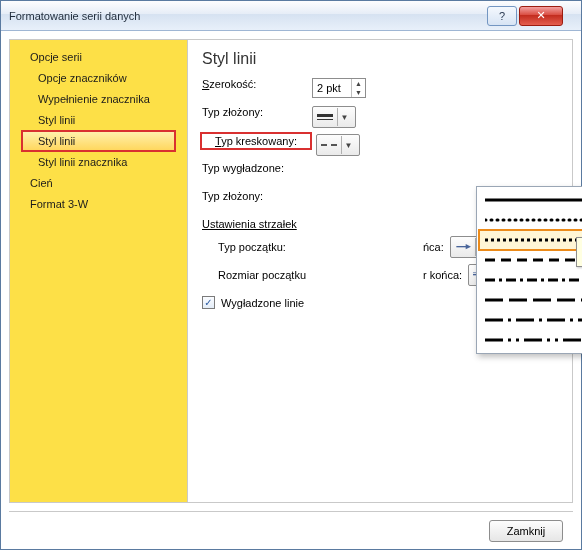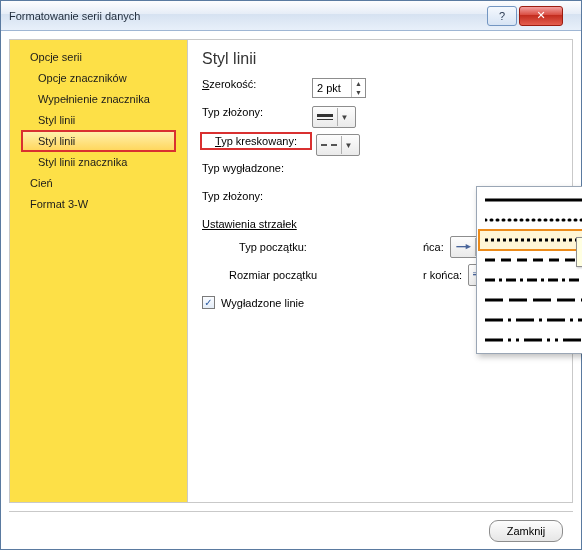--- a/index.html
+++ b/index.html
@@ -108,39 +108,39 @@
 
   .tooltip {
     position: absolute;
     left: 388px; top: 197px;
     background: #ffffe1;
     border: 1px solid #8d8d8d;
     padding: 2px 5px;
     box-shadow: 1px 1px 2px rgba(0,0,0,.2);
   }
 
-  .subrow { display:flex; align-items:center; margin: 6px 0 6px 16px; height:22px;text-align:center; }
+  .subrow { display:flex; align-items:center; margin: 6px 0 6px 16px; height:22px; }
   .subrow .lbl { width: 110px; }
   .subrow .lbl2 { width: auto; margin-left: 95px; margin-right: 6px; }
   .check { display:flex; align-items:center; margin: 10px 0 0 0; }
   .check .box {
     width:13px; height:13px; border:1px solid #7a7a7a;
     background: linear-gradient(#fafcff,#e3ecf7);
     display:flex; align-items:center; justify-content:center;
     margin-right:6px;
     font-size:10px; color:#2b5aa0;
   }
   .footer {
     height: 38px; border-top: 1px solid #c9c9c9;
     display:flex; align-items:center; justify-content:flex-end;
     padding: 0 10px; margin: 0 8px;
   }
   .btn {
     min-width: 74px; height: 22px;
-    border: 1px solid #8d8d8d; border-radius: 9px;
+    border: 1px solid #8d8d8d; border-radius: 3px;
     background: linear-gradient(#fdfdfd,#e6e6e6);
     display:flex; align-items:center; justify-content:center;
   }
 </style>
 </head>
 <body>
 
 <div class="window">
   <div class="titlebar">
     <span class="title">Formatowanie serii danych</span>

